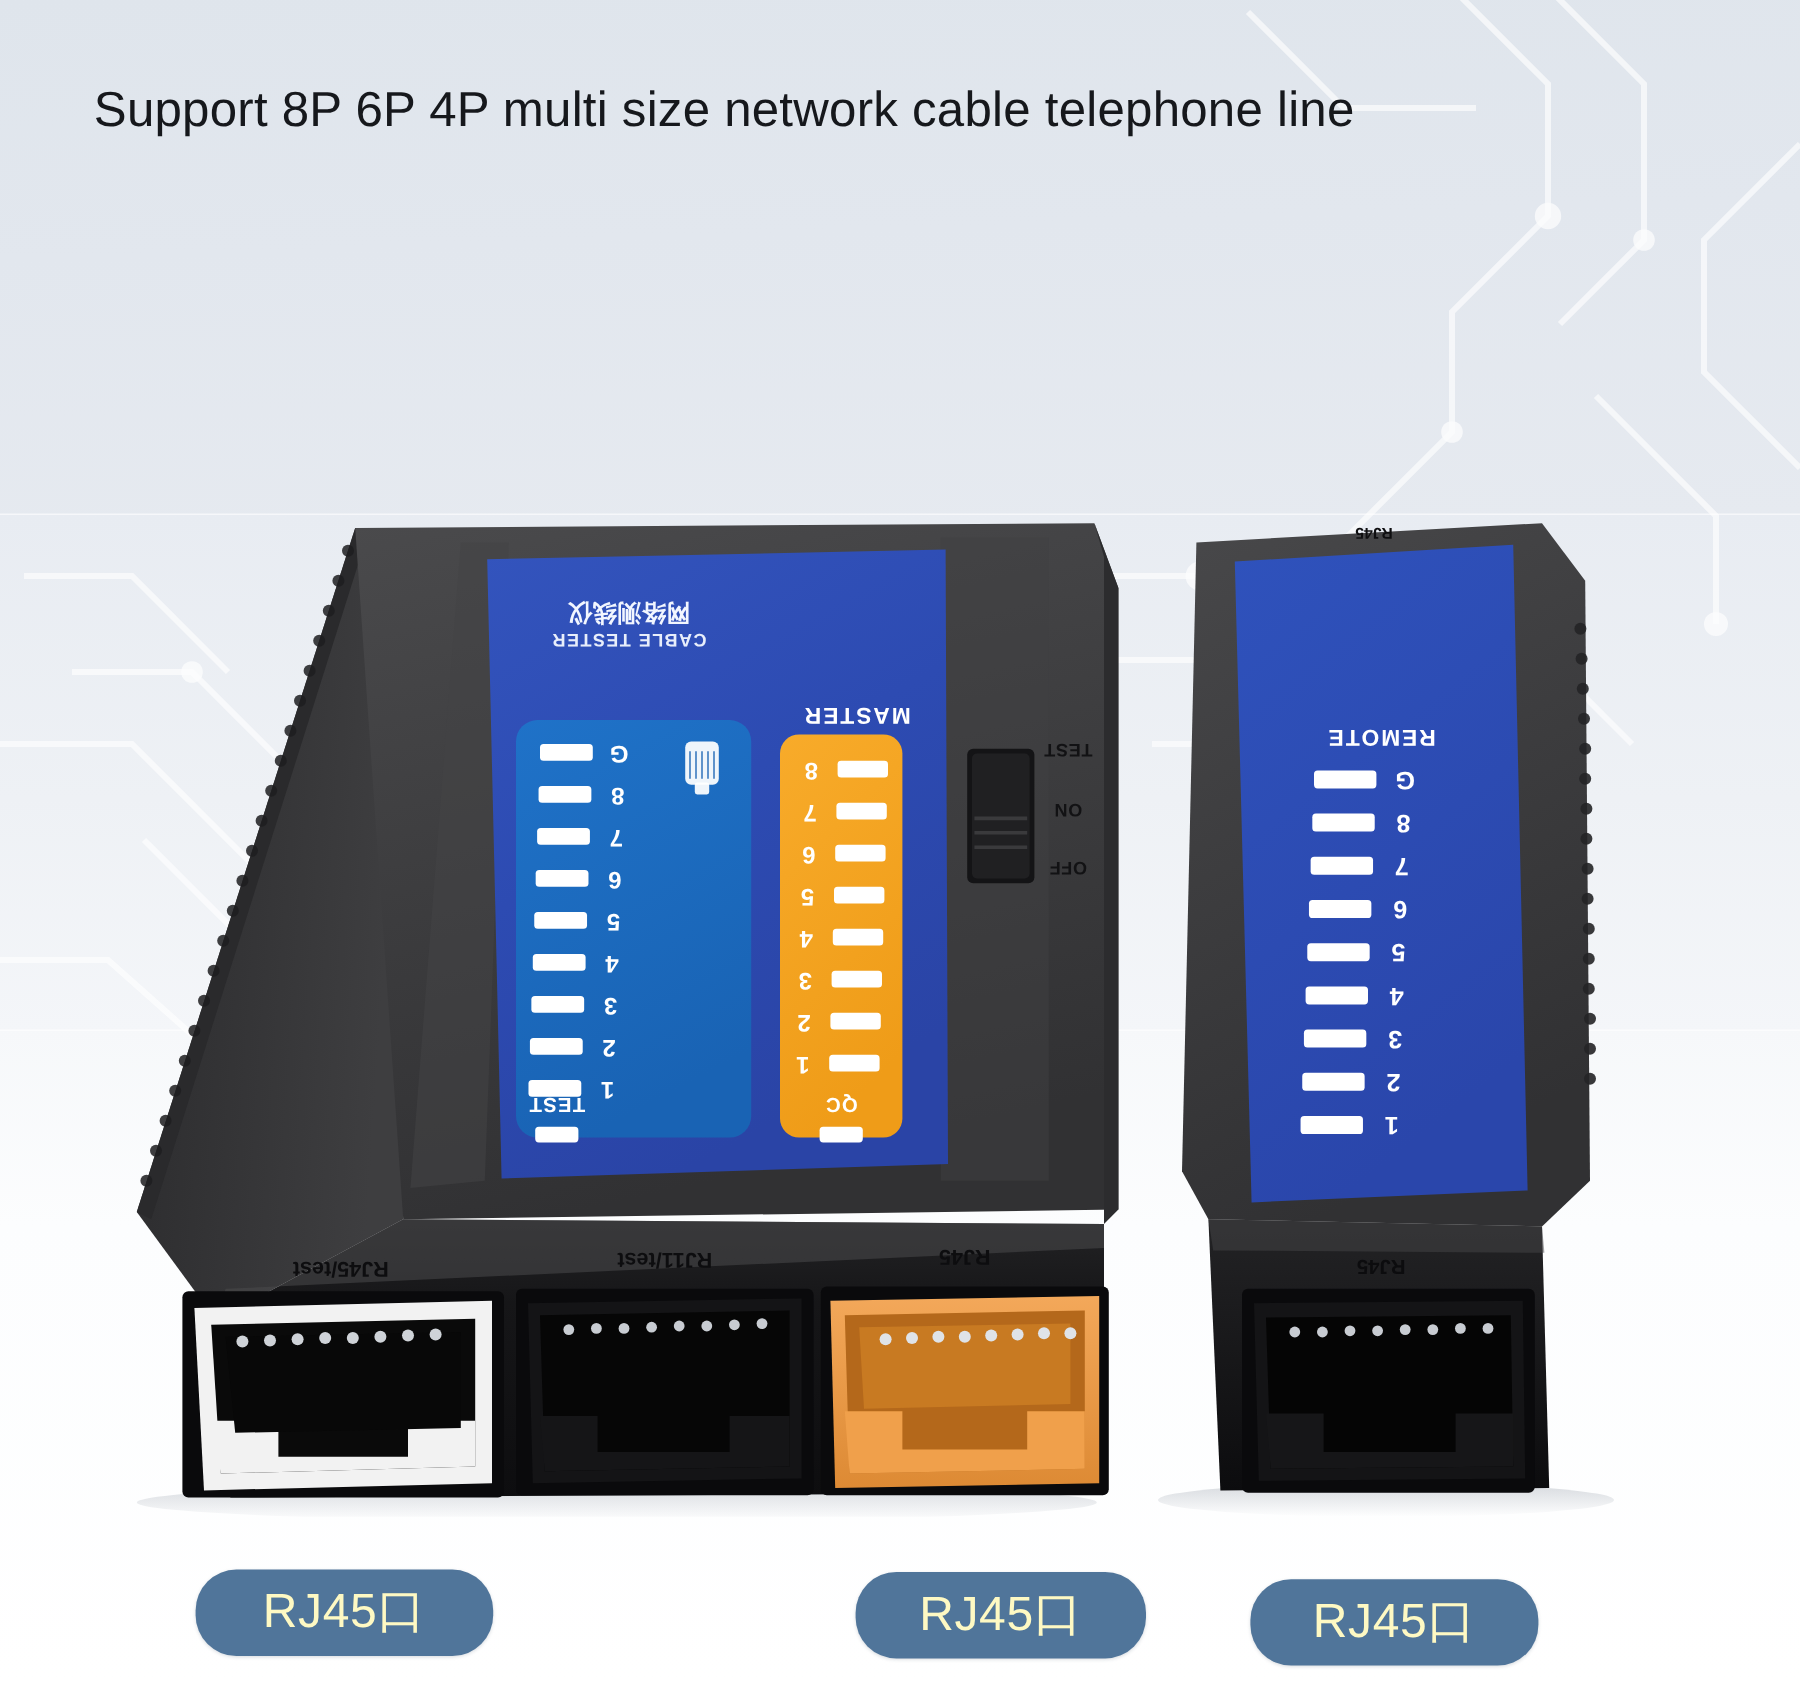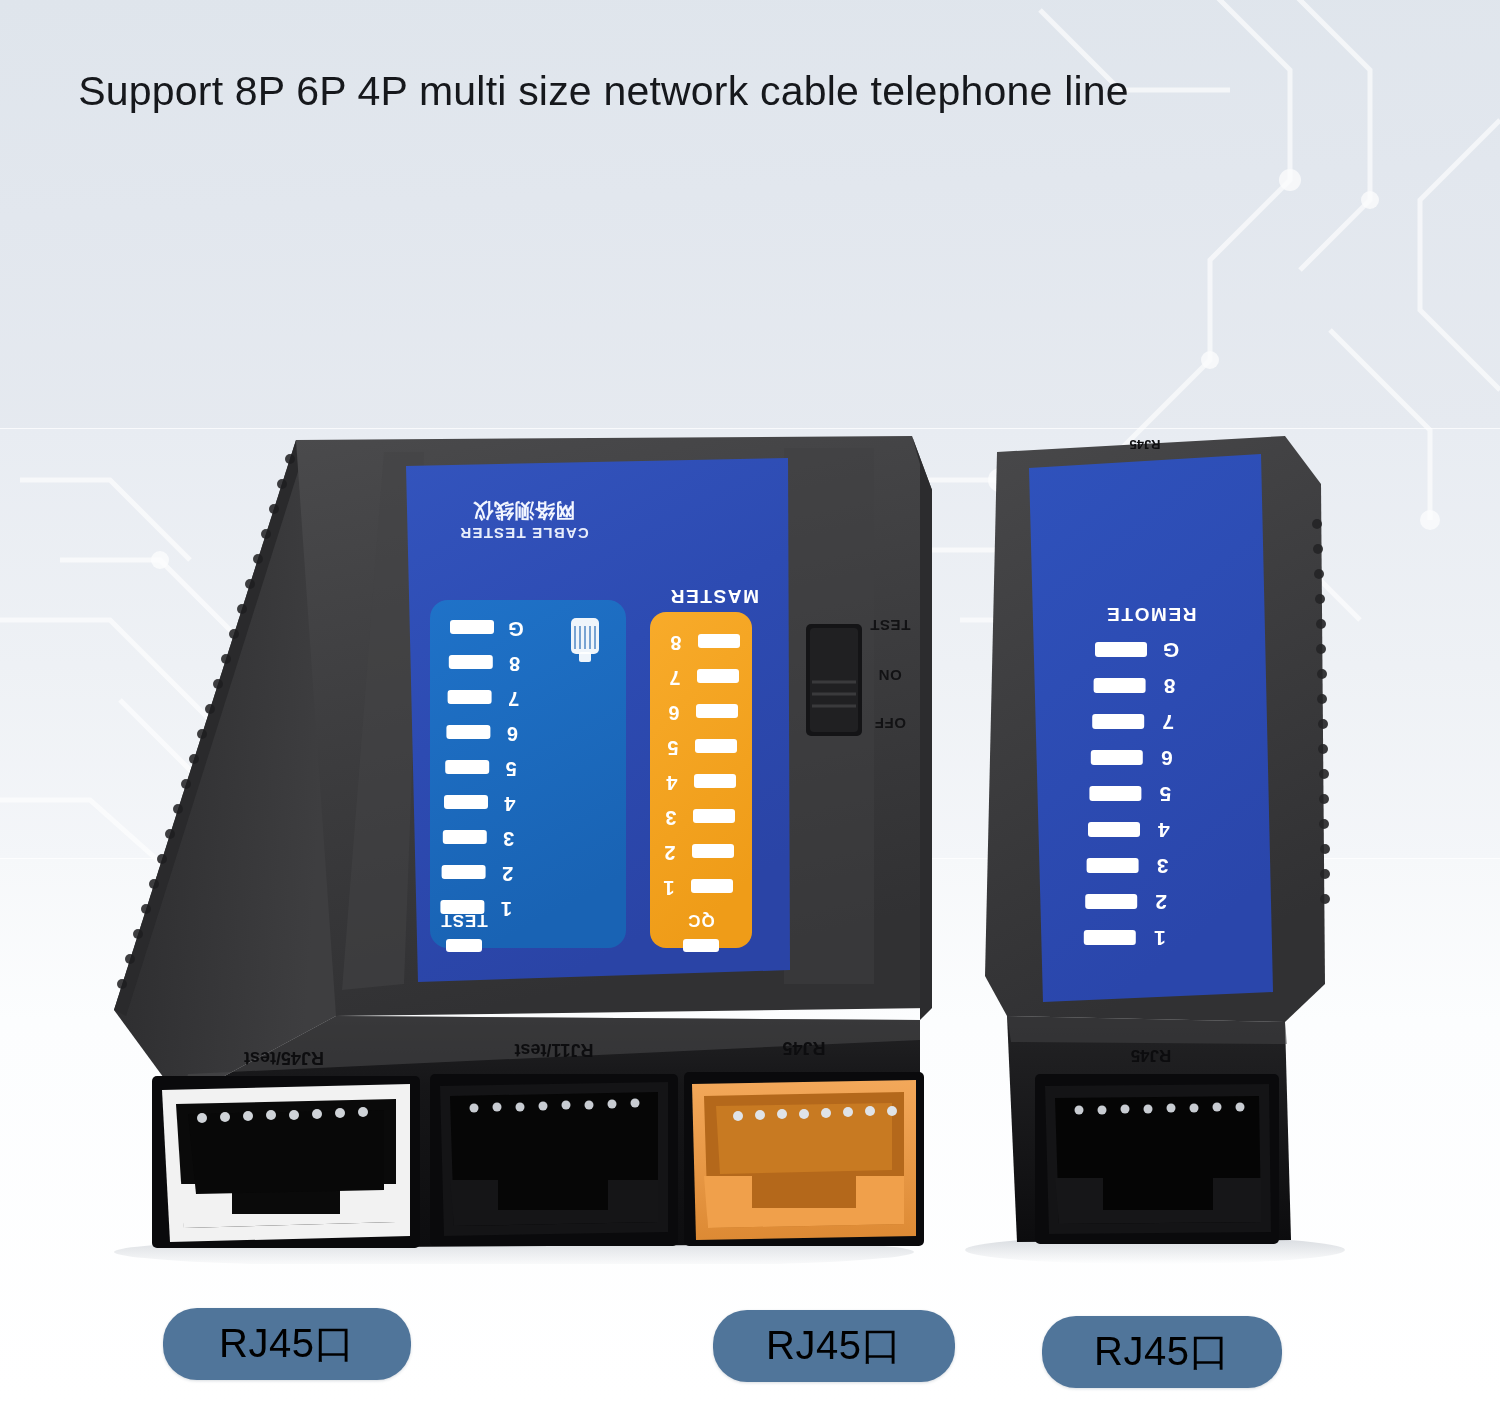--- a/index.html
+++ b/index.html
@@ -101,21 +101,21 @@
     left: 0;
     top: 1302px;
     width: 1500px;
     height: 88px;
   }
   .pill {
     position: absolute;
     height: 72px;
     border-radius: 34px;
     background: #50759a;
-    color: #000000;
+    color: #fef9c3;
     font-size: 40px;
     letter-spacing: 0.5px;
     display: flex;
     align-items: center;
     justify-content: center;
     box-shadow: 0 1px 3px rgba(40,60,85,0.18);
   }
   .pill span { display: block; line-height: 1; margin-top: -2px; }
   .pill-0 { left: 163px; top: 6px;  width: 248px; }
   .pill-1 { left: 448px; top: 12px; width: 230px; }

